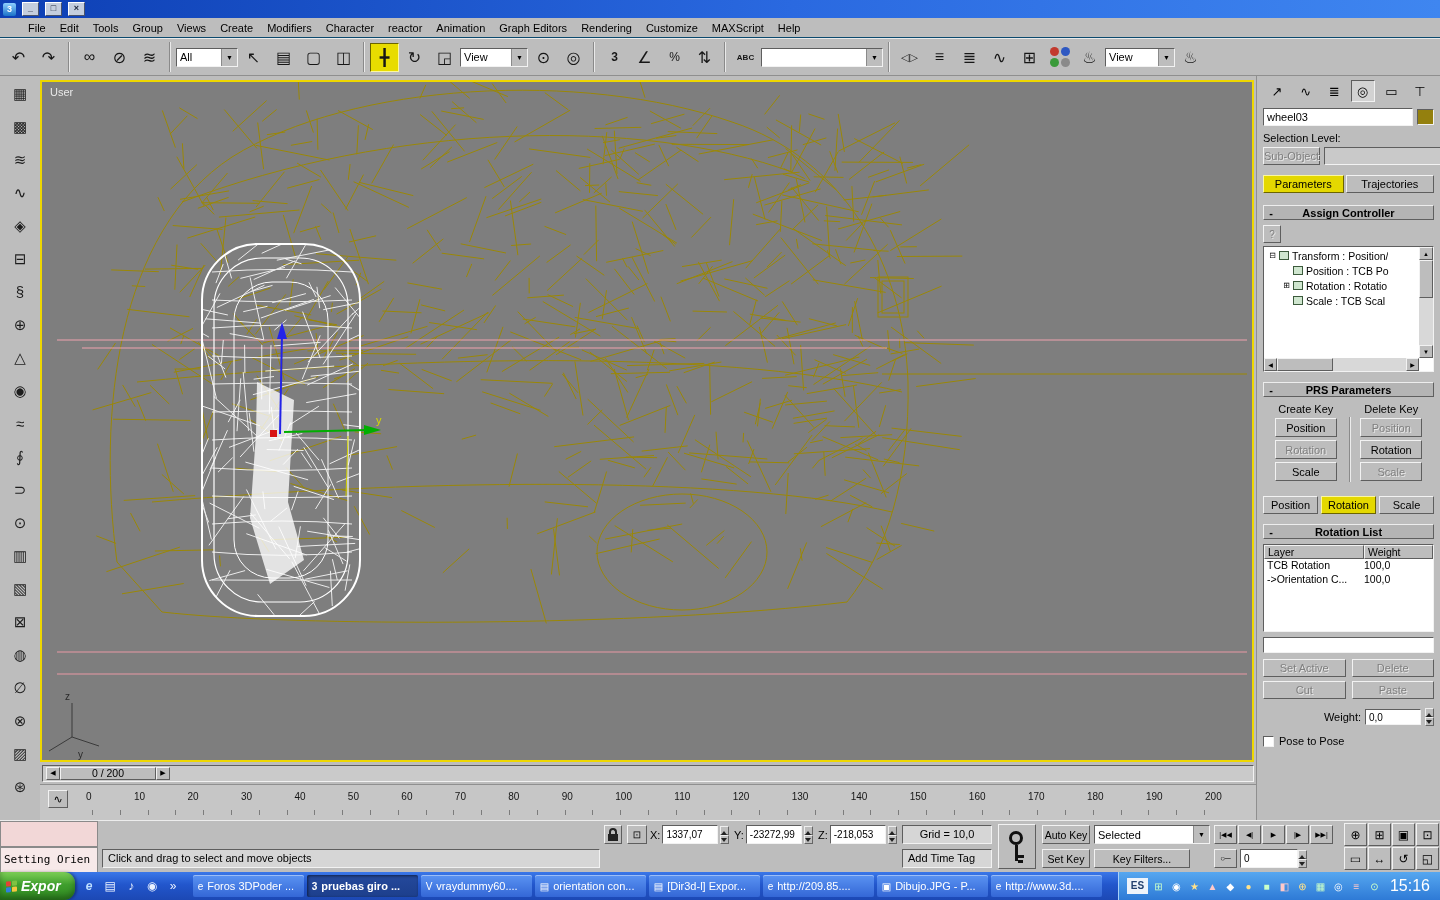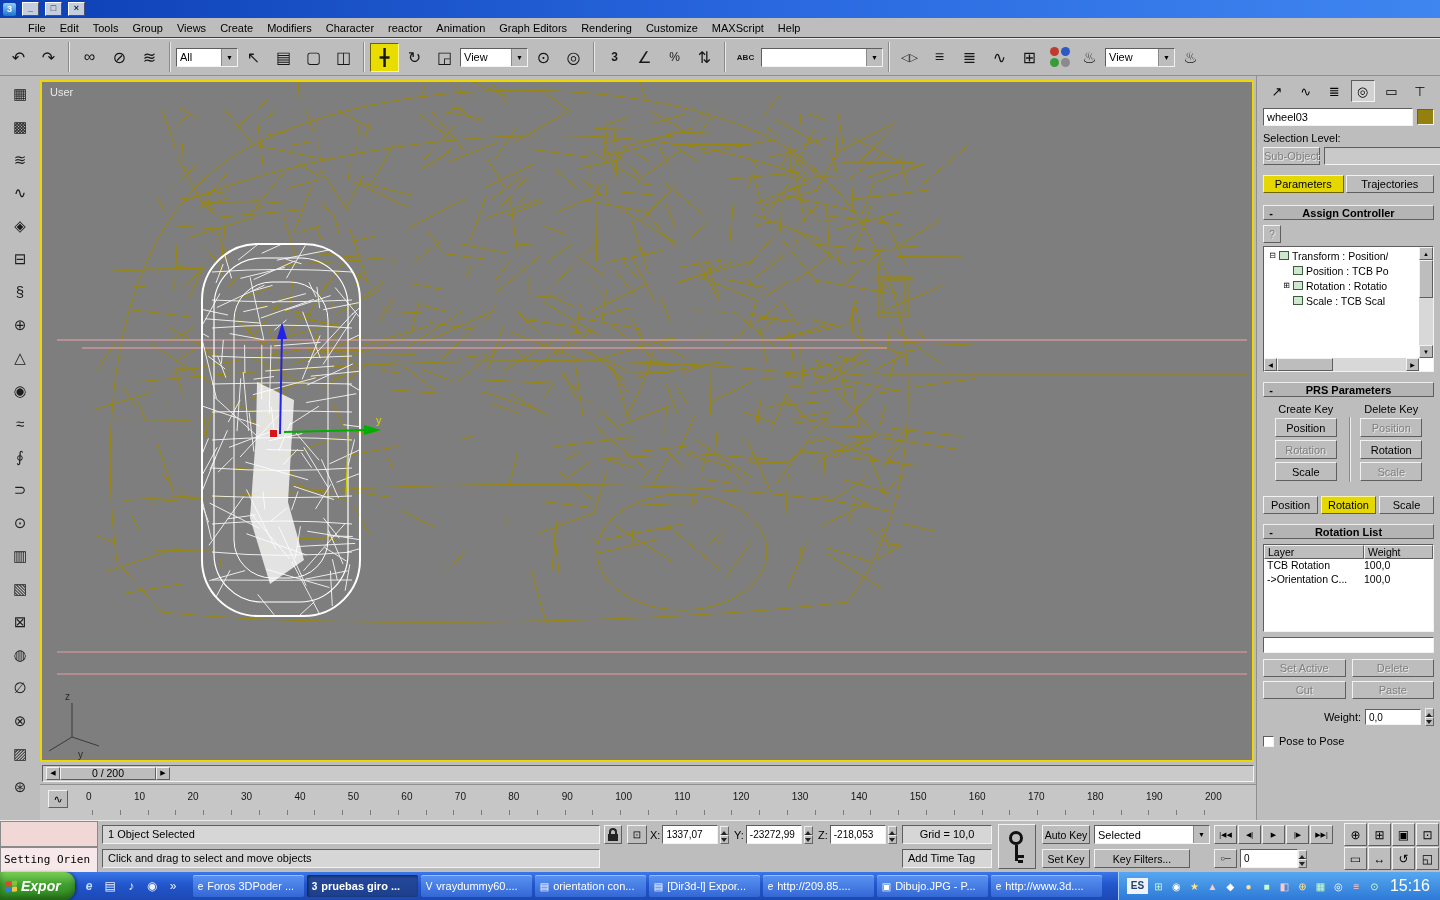--- a/index.html
+++ b/index.html
@@ -1143,21 +1143,20 @@
         <span class="tick">170</span>
         <span class="tick">180</span>
         <span class="tick">190</span>
         <span class="tick">200</span>
       </div>
   </div>
 
   <div id="statusbar">
     <div id="listener-pink"></div>
     <div id="listener-white">Setting Orien</div>
-    <div class="status-fld" style="left:102px;top:4px;width:498px;height:19px">1 Object Selected</div>
     <div class="status-fld" style="left:102px;top:28px;width:498px;height:19px">Click and drag to select and move objects</div>
     <div id="lock-btn" class="btn">
       <span>
           <span class="lock-shackle" style="display:block;margin:0 auto"></span>
           <span class="lock-body" style="display:block"></span>
         </span>
     </div>
     <div id="absmode-btn" class="btn">⊡</div>
     <div class="coord" style="left:650px">
       <span>X:</span>

